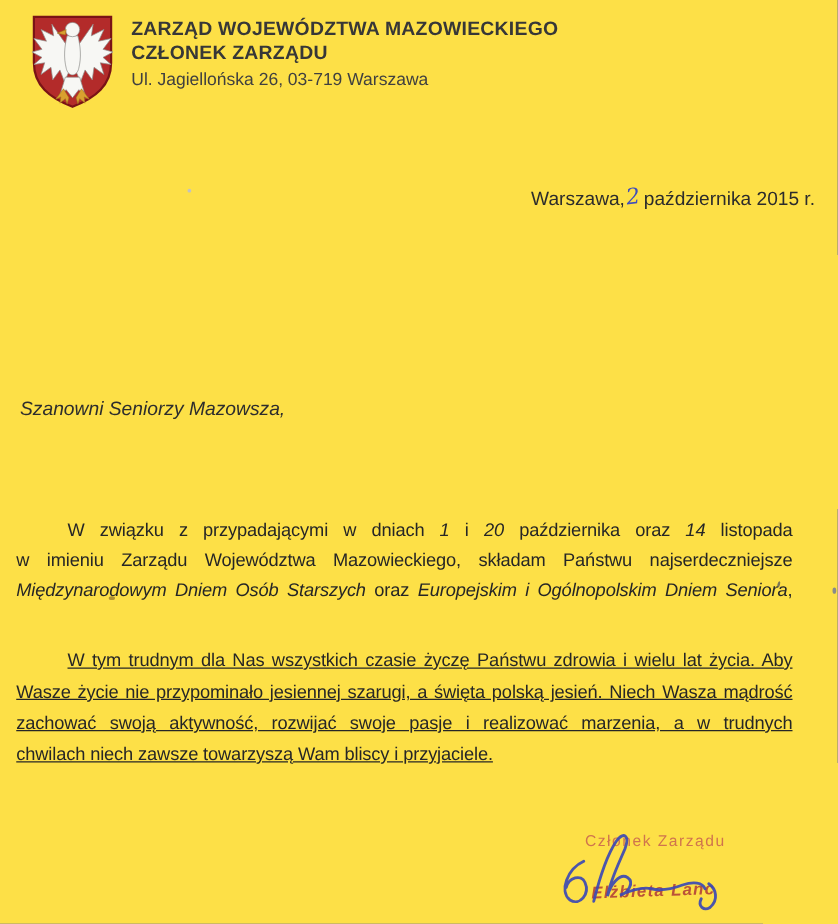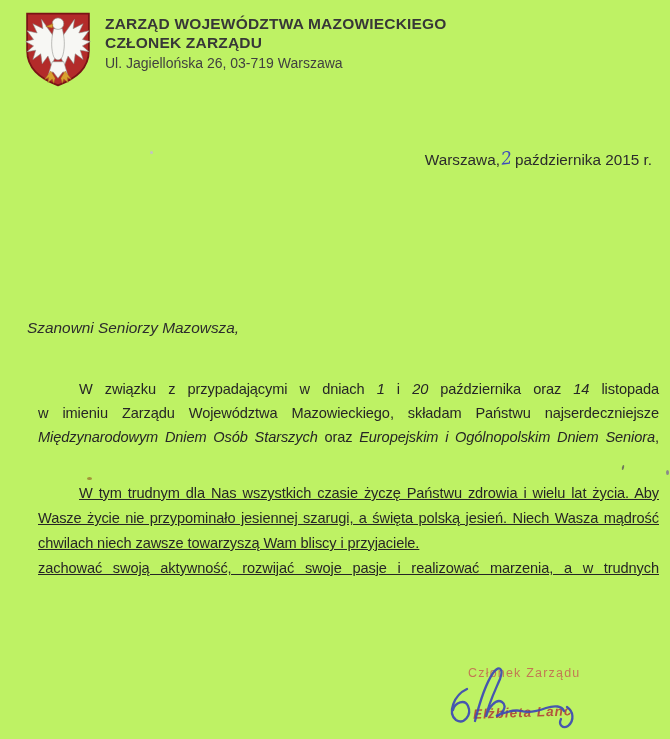--- a/index.html
+++ b/index.html
@@ -1,40 +1,40 @@
 <!DOCTYPE html>
 <html><head>
 <meta charset="utf-8">
 <style>
   html,body{margin:0;padding:0;background:#888;}
   .page{
     position:relative;
     width:670px;height:739px;
     margin:0 auto;
-    background:#bef264;
+    background:#fde047;
     font-family:"Liberation Sans", sans-serif;
     color:#2a2a2a;
     overflow:hidden;
   }
   
   .letterhead{position:absolute;left:22px;top:10px;display:flex;gap:11px;}
   .arms{width:72px;height:79px;flex:0 0 auto;}
   .head-text{padding-top:4px;}
   .org-line{font-weight:bold;font-size:15.5px;line-height:19px;color:#373737;letter-spacing:.2px;}
   .addr-line{font-size:14px;line-height:18px;color:#404040;margin-top:2px;}
   
   .date-line{position:absolute;top:149px;right:18px;font-size:15.3px;color:#2c2c2c;white-space:nowrap;}
   .hand-day{
     display:inline-block;color:#3f4dbb;
     font-family:"DejaVu Serif", serif;font-style:italic;font-size:17.5px;
     transform:rotate(-7deg) translateY(-1px);margin:0 3px 0 1px;
   }
   
-  .salutation{position:absolute;left:27px;top:319px;font-style:italic;font-size:15.4px;color:#2d2d2d;}
-  .para{position:absolute;left:38px;width:621px;font-size:14.6px;letter-spacing:-.1px;color:#262626;}
+  .salutation{position:absolute;left:16px;top:319px;font-style:italic;font-size:15.4px;color:#2d2d2d;}
+  .para{position:absolute;left:13px;width:621px;font-size:14.6px;letter-spacing:-.1px;color:#262626;margin-top:36px;}
   .para-1{top:377px;}
   .para-2{top:481px;}
   .para-1 .line{line-height:24px;height:24px;}
   .para-2 .line{line-height:25px;height:25px;text-decoration:underline;}
   .line{white-space:nowrap;text-align:justify;text-align-last:justify;overflow:visible;}
   .line.plain{text-align-last:left;}
   .line.indented{padding-left:41px;}
   .line .it{font-style:italic;}
   
   .sig-block{position:absolute;left:443px;top:663px;width:200px;height:76px;}
@@ -90,22 +90,22 @@
   <div class="salutation">Szanowni Seniorzy Mazowsza,</div>
 
   <div class="para para-1">
       <div class="line indented"><span>W związku z przypadającymi w dniach </span><span class="it">1</span><span> i </span><span class="it">20</span><span> października oraz </span><span class="it">14</span><span> listopada</span></div>
       <div class="line"><span>w imieniu Zarządu Województwa Mazowieckiego, składam Państwu najserdeczniejsze</span></div>
       <div class="line"><span class="it">Międzynarodowym Dniem Osób Starszych</span><span> oraz </span><span class="it">Europejskim i Ogólnopolskim Dniem Seniora</span><span>,</span></div>
     </div>
   <div class="para para-2">
       <div class="line indented"><span>W tym trudnym dla Nas wszystkich czasie życzę Państwu zdrowia i wielu lat życia. Aby</span></div>
       <div class="line"><span>Wasze życie nie przypominało jesiennej szarugi, a święta polską jesień. Niech Wasza mądrość</span></div>
+      <div class="line"><span>zachować swoją aktywność, rozwijać swoje pasje i realizować marzenia, a w trudnych</span></div>
       <div class="line plain"><span>chwilach niech zawsze towarzyszą Wam bliscy i przyjaciele.</span></div>
-      <div class="line"><span>zachować swoją aktywność, rozwijać swoje pasje i realizować marzenia, a w trudnych</span></div>
     </div>
 
   <div class="sig-block">
     <div class="stamp-title">Członek Zarządu</div>
     <div class="stamp-name">Elżbieta Lanc</div>
     <svg class="sig-ink" viewBox="0 0 170 72" aria-hidden="true">
       <g fill="none" stroke="#3c49b5" stroke-width="2.3" stroke-linecap="round" opacity="0.92">
 
         <path d="M24,24 C11,30 4,48 13,55 C21,60 29,50 25,41 C22,34 12,37 10,45"></path>
 

